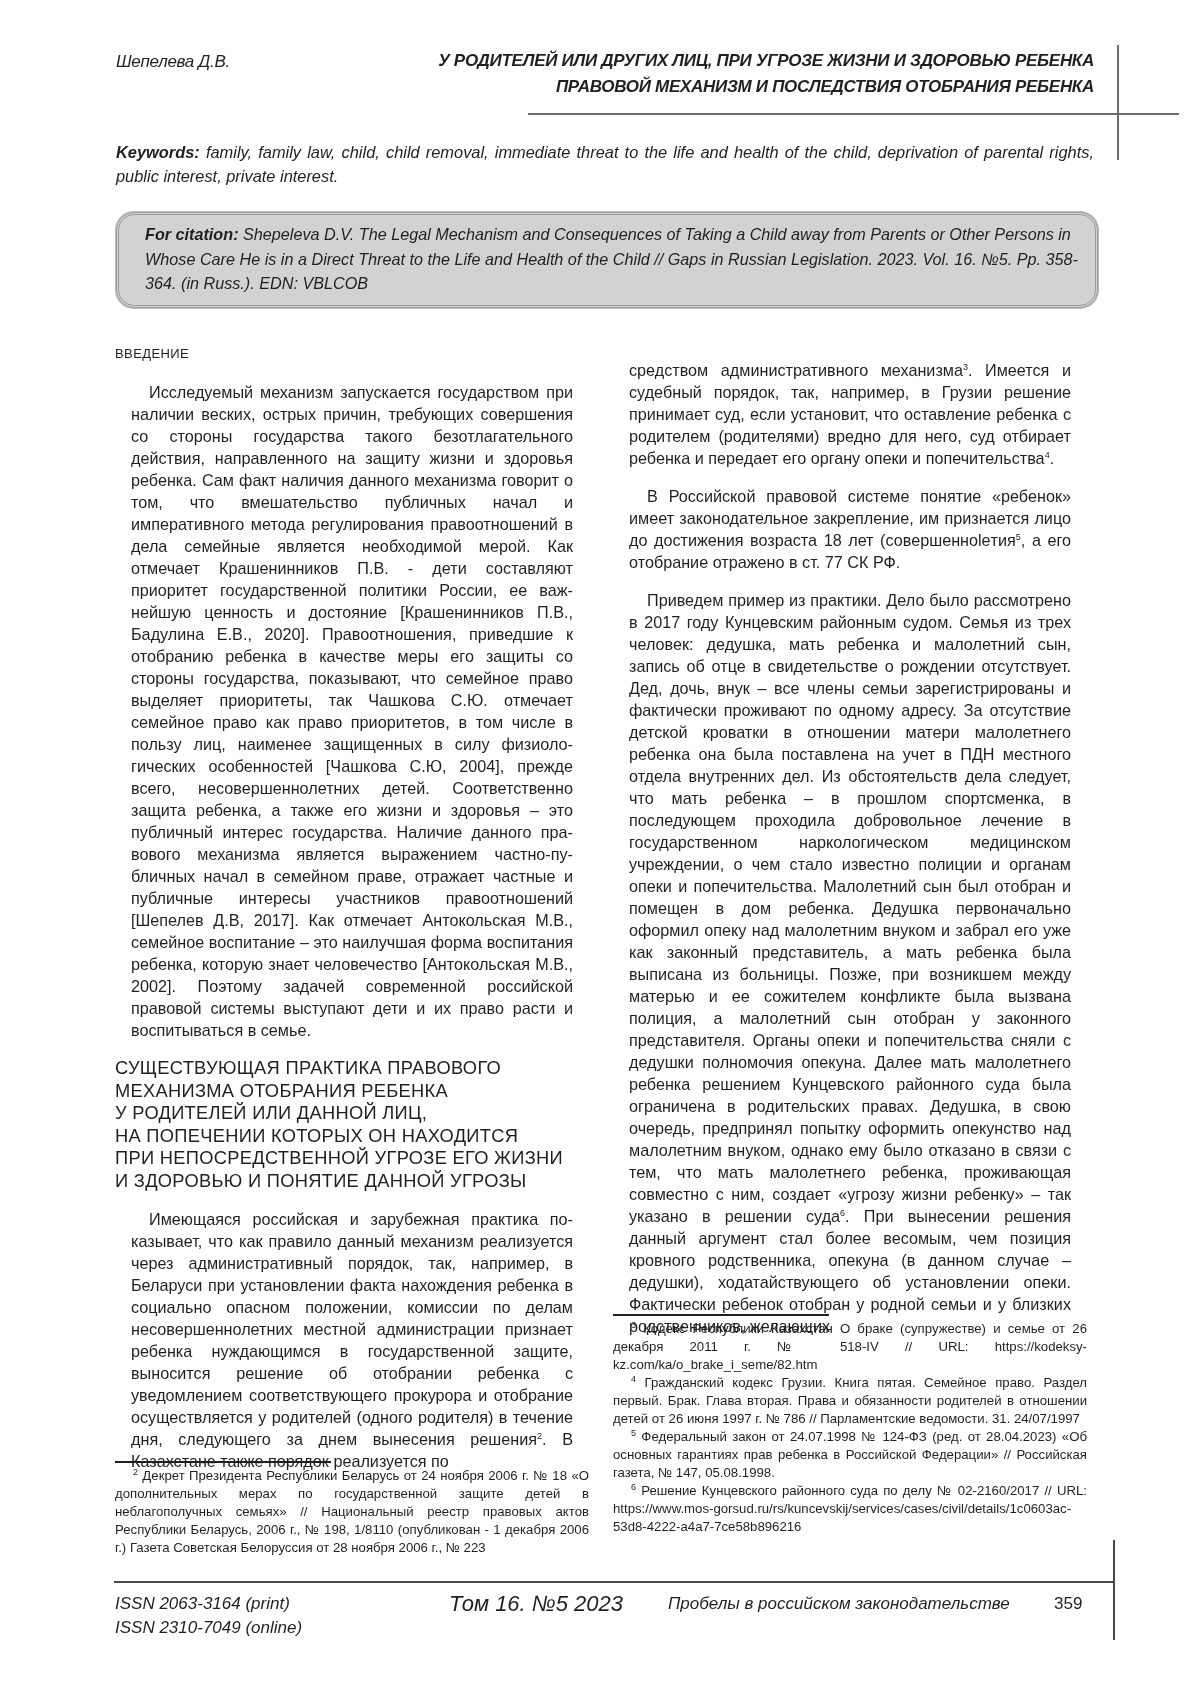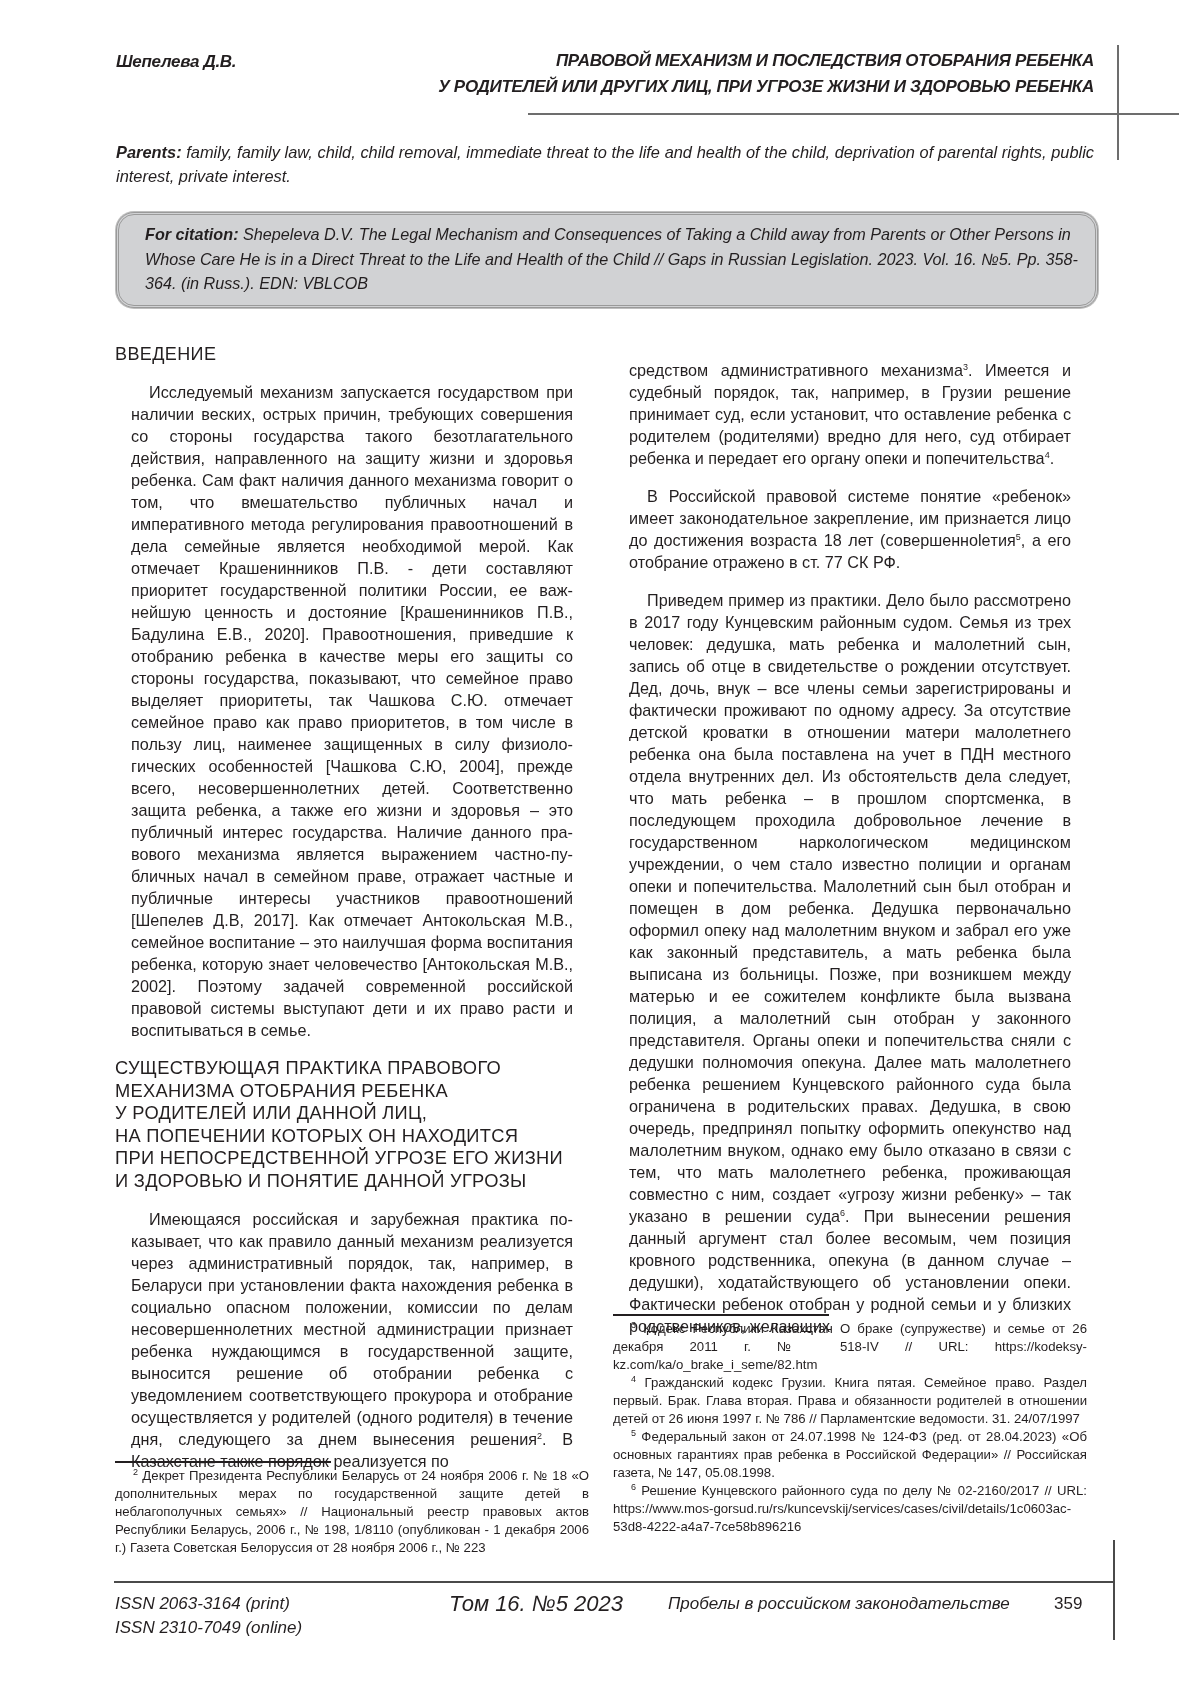--- a/index.html
+++ b/index.html
@@ -3,21 +3,21 @@
   <meta charset="utf-8">
   <style>
     html, body { margin: 0; padding: 0; background: #ffffff; }
     body {
       width: 1200px; height: 1697px; position: relative; overflow: hidden;
       font-family: "Liberation Sans", sans-serif; color: #231f20;
     }
     .abs { position: absolute; }
     
     .hdr-author {
-      left: 116px; top: 52px; font-size: 17px; font-weight: bold; font-style: italic;
+      left: 116px; top: 52px; font-size: 17px; font-weight: normal; font-style: italic;
       letter-spacing: -0.3px; color: #231f20;
     }
     .hdr-title {
       right: 106px; top: 48px; width: 760px; text-align: right; font-size: 17px;
       font-weight: bold; font-style: italic; line-height: 26px; letter-spacing: -0.3px;
     }
     .hdr-hline { left: 528px; top: 113px; width: 651px; height: 2px; background: #6d6d6d; }
     .hdr-vline { left: 1117px; top: 45px; width: 2px; height: 115px; background: #6d6d6d; }
     
     .keywords {
@@ -35,21 +35,21 @@
     .cite-text {
       position: absolute; left: 26px; top: 7px; right: 16px; font-size: 16.2px; font-style: italic;
       line-height: 24.5px; color: #231f20;
     }
     .cite-text b { font-style: italic; }
     
     .col { width: 474px; font-size: 16.2px; line-height: 22px; text-align: justify; }
     .col p { margin: 16px; text-indent: 18px; hyphens: manual; }
     .col-left { left: 115px; top: 343px; }
     .col-right { left: 613px; top: 343px; }
-    .sec-h { font-size: 18px; line-height: 22px; letter-spacing: 0.4px; margin: 0 0 8px 0; font-weight: normal; text-align: left; text-indent: 0; }
+    .sec-h { font-size: 13px; line-height: 22px; letter-spacing: 0.4px; margin: 0 0 8px 0; font-weight: normal; text-align: left; text-indent: 0; }
     .sec-h2 { font-size: 18.3px; line-height: 22.5px; letter-spacing: 0.3px; margin: 12px 0 10px 0; font-weight: normal; text-align: left; }
     sup { font-size: 9px; line-height: 0; vertical-align: super; }
     .fn-rule-l { left: 115px; top: 1461px; width: 216px; height: 2px; background: #231f20; }
     .fn-rule-r { left: 613px; top: 1314px; width: 216px; height: 2px; background: #231f20; }
     .fn { width: 474px; font-size: 13.2px; line-height: 18px; text-align: justify; }
     .fn p { margin: 0; text-indent: 18px; }
     .fn-left { left: 115px; top: 1467px; }
     .fn-right { left: 613px; top: 1320px; }
     
     .ftr-hline { left: 114px; top: 1581px; width: 1000px; height: 1.5px; background: #4a4a4a; }
@@ -57,27 +57,27 @@
     .ftr-issn { left: 115px; top: 1592px; font-size: 17px; font-style: italic; line-height: 24px; }
     .ftr-vol { left: 449px; top: 1592px; font-size: 22px; font-style: italic; line-height: 24px; }
     .ftr-journal { left: 668px; top: 1592px; font-size: 17px; font-style: italic; line-height: 24px; }
     .ftr-page { left: 1054px; top: 1592px; font-size: 17px; line-height: 24px; }
   </style>
 </head>
 <body>
 
 <div class="abs hdr-author">Шепелева Д.В.</div>
 <div class="abs hdr-title">
+  <div>У РОДИТЕЛЕЙ ИЛИ ДРУГИХ ЛИЦ, ПРИ УГРОЗЕ ЖИЗНИ И ЗДОРОВЬЮ РЕБЕНКА</div>
   <div>ПРАВОВОЙ МЕХАНИЗМ И ПОСЛЕДСТВИЯ ОТОБРАНИЯ РЕБЕНКА</div>
-  <div>У РОДИТЕЛЕЙ ИЛИ ДРУГИХ ЛИЦ, ПРИ УГРОЗЕ ЖИЗНИ И ЗДОРОВЬЮ РЕБЕНКА</div>
 </div>
 <div class="abs hdr-hline"></div>
 <div class="abs hdr-vline"></div>
 
-<div class="abs keywords"><b>Parents:</b><span> family, family law, child, child removal, immediate threat to the life and health of the child, deprivation of parental rights, public interest, private interest.</span></div>
+<div class="abs keywords"><b>Keywords:</b><span> family, family law, child, child removal, immediate threat to the life and health of the child, deprivation of parental rights, public interest, private interest.</span></div>
 
 <div class="abs cite-box">
   <div class="cite-text"><b>For citation:</b><span> Shepeleva D.V. The Legal Mechanism and Consequences of Taking a Child away from Parents or Other Persons in Whose Care He is in a Direct Threat to the Life and Health of the Child // Gaps in Russian Legislation. 2023. Vol. 16. №5. Pp. 358-364. (in Russ.). EDN: VBLCOB</span></div>
 </div>
 
 <div class="abs col col-left">
   <h2 class="sec-h">ВВЕДЕНИЕ</h2>
   <p>Исследуемый механизм запускается государством при наличии веских, острых причин, требующих совер­шения со стороны государства такого безотлагатель­ного действия, направленного на защиту жизни и здо­ровья ребенка. Сам факт наличия данного механизма говорит о том, что вмешательство публичных начал и императивного метода регулирования правоотноше­ний в дела семейные является необходимой мерой. Как отмечает Крашенинников П.В. - дети составляют приоритет государственной политики России, ее важ­нейшую ценность и достояние [Крашенинников П.В., Бадулина Е.В., 2020]. Правоотношения, приведшие к отобранию ребенка в качестве меры его защиты со стороны государства, показывают, что семейное пра­во выделяет приоритеты, так Чашкова С.Ю. отмечает семейное право как право приоритетов, в том числе в пользу лиц, наименее защищенных в силу физиоло­гических особенностей [Чашкова С.Ю, 2004], прежде всего, несовершеннолетних детей. Соответственно защита ребенка, а также его жизни и здоровья – это публичный интерес государства. Наличие данного пра­вового механизма является выражением частно-пу­бличных начал в семейном праве, отражает частные и публичные интересы участников правоотношений [Шепелев Д.В, 2017]. Как отмечает Антокольская М.В., семейное воспитание – это наилучшая форма воспи­тания ребенка, которую знает человечество [Антоколь­ская М.В., 2002]. Поэтому задачей современной рос­сийской правовой системы выступают дети и их право расти и воспитываться в семье.</p>
   <h2 class="sec-h2">
     <span>СУЩЕСТВУЮЩАЯ ПРАКТИКА ПРАВОВОГО</span><br>

